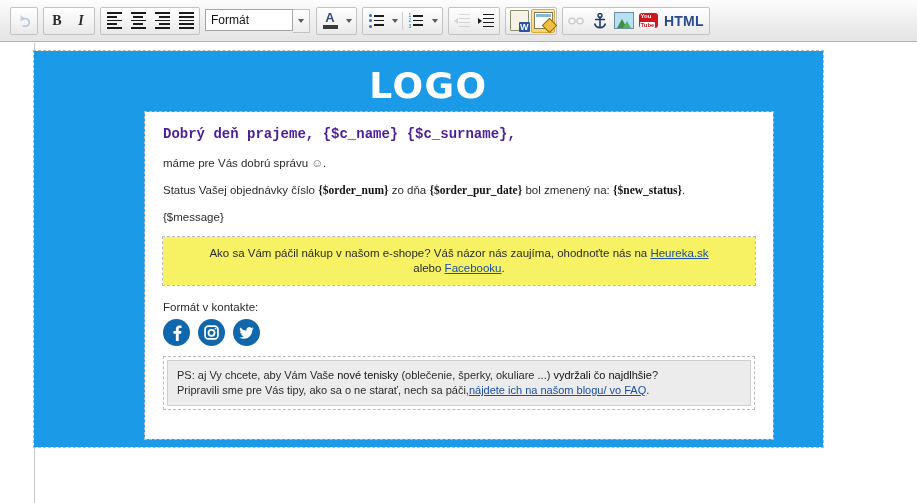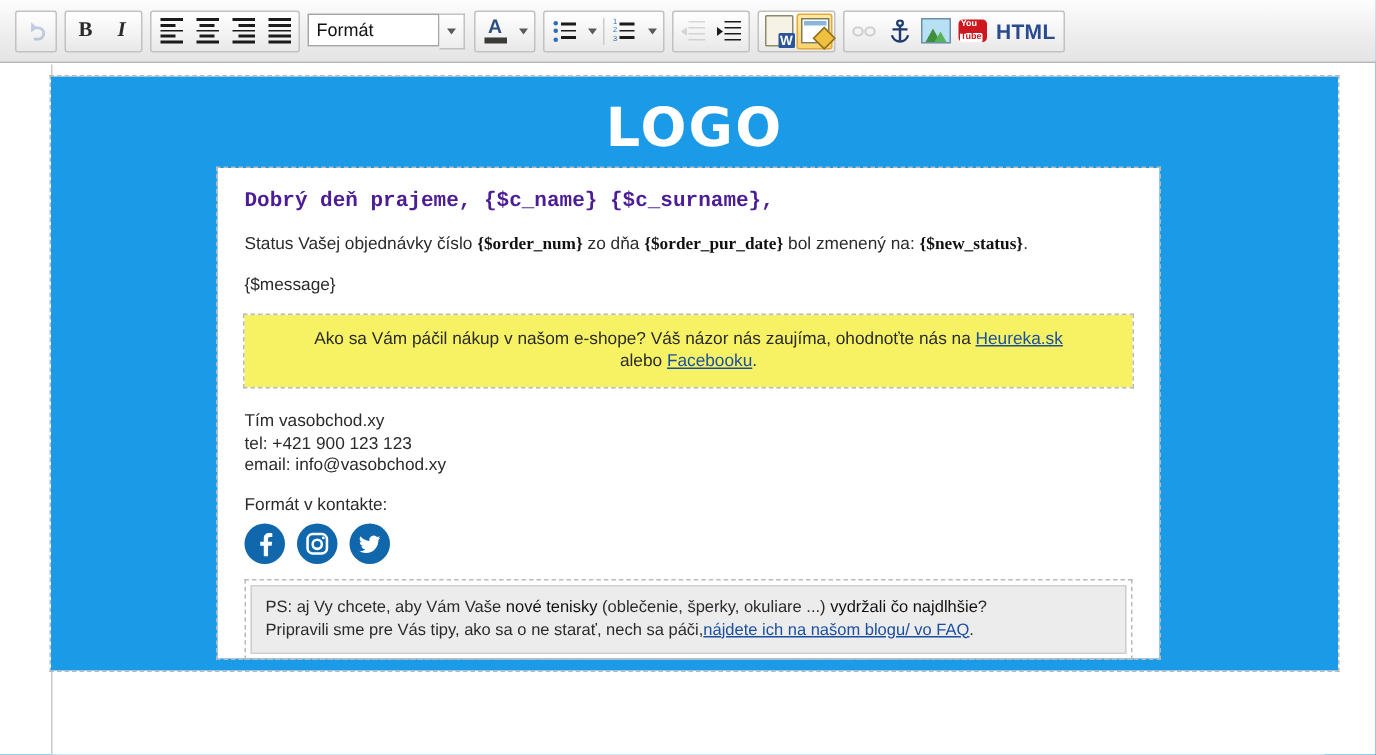--- a/index.html
+++ b/index.html
@@ -114,21 +114,21 @@
 
   
   .canvas{
     position:absolute;left:34px;top:43px;width:849px;height:460px;
     background:#ffffff;
     border-left:1px solid #c9c9c9;
     box-sizing:border-box;
   }
   
   .mail-outer{
-    position:absolute;left:34px;top:51px;width:858px;height:396px;
+    position:absolute;left:34px;top:51px;width:789px;height:396px;
     background:#1b9ae8;
     outline:1px dashed #b9b9b9;
     box-sizing:border-box;
   }
   .logo{
     position:absolute;left:0;right:0;top:14px;
     text-align:center;
     font-size:36px;font-weight:bold;color:#ffffff;
     letter-spacing:1.5px;
     font-family:"DejaVu Sans", sans-serif;
@@ -375,38 +375,36 @@
 
 <div class="mail-outer">
 
   <div class="logo">LOGO</div>
 
   <div class="mail-inner">
     <div class="inner-pad">
 
       <div class="greet">Dobrý deň prajeme, {$c_name} {$c_surname},</div>
 
+      <p class="para">
+        <span>máme pre Vás dobrú správu </span><span class="smiley">☺</span><span>.</span>
+      </p>
 
       <p class="para">
         <span>Status Vašej objednávky číslo </span><b>{$order_num}</b><span> zo dňa </span><b>{$order_pur_date}</b><span> bol zmenený na: </span><b>{$new_status}</b><span>.</span>
       </p>
 
       <p class="para">{$message}</p>
 
       <div class="yellowbox">
         <span>Ako sa Vám páčil nákup v našom e-shope? Váš názor nás zaujíma, ohodnoťte nás na </span><a href="#">Heureka.sk</a><br>
         <span>alebo </span><a href="#">Facebooku</a><span>.</span>
       </div>
 
 
-      <div class="contact">
-        <div>Tím vasobchod.xy</div>
-        <div>tel: +421 900 123 123</div>
-        <div>email: info@vasobchod.xy</div>
-      </div>
 
       <div class="stay">Formát v kontakte:</div>
 
       <div class="social">
         <div class="sicon">
           <svg width="17" height="17" viewBox="0 0 20 20">
             <path d="M12.6 20V11.6h2.8l.42-3.26h-3.22V6.26c0-.94.26-1.58 1.61-1.58h1.72V1.76C15.63 1.72 14.61 1.63 13.42 1.63c-2.48 0-4.18 1.51-4.18 4.29v2.42H6.42v3.26h2.82V20z" fill="#ffffff"></path>
           </svg>
         </div>
         <div class="sicon">

